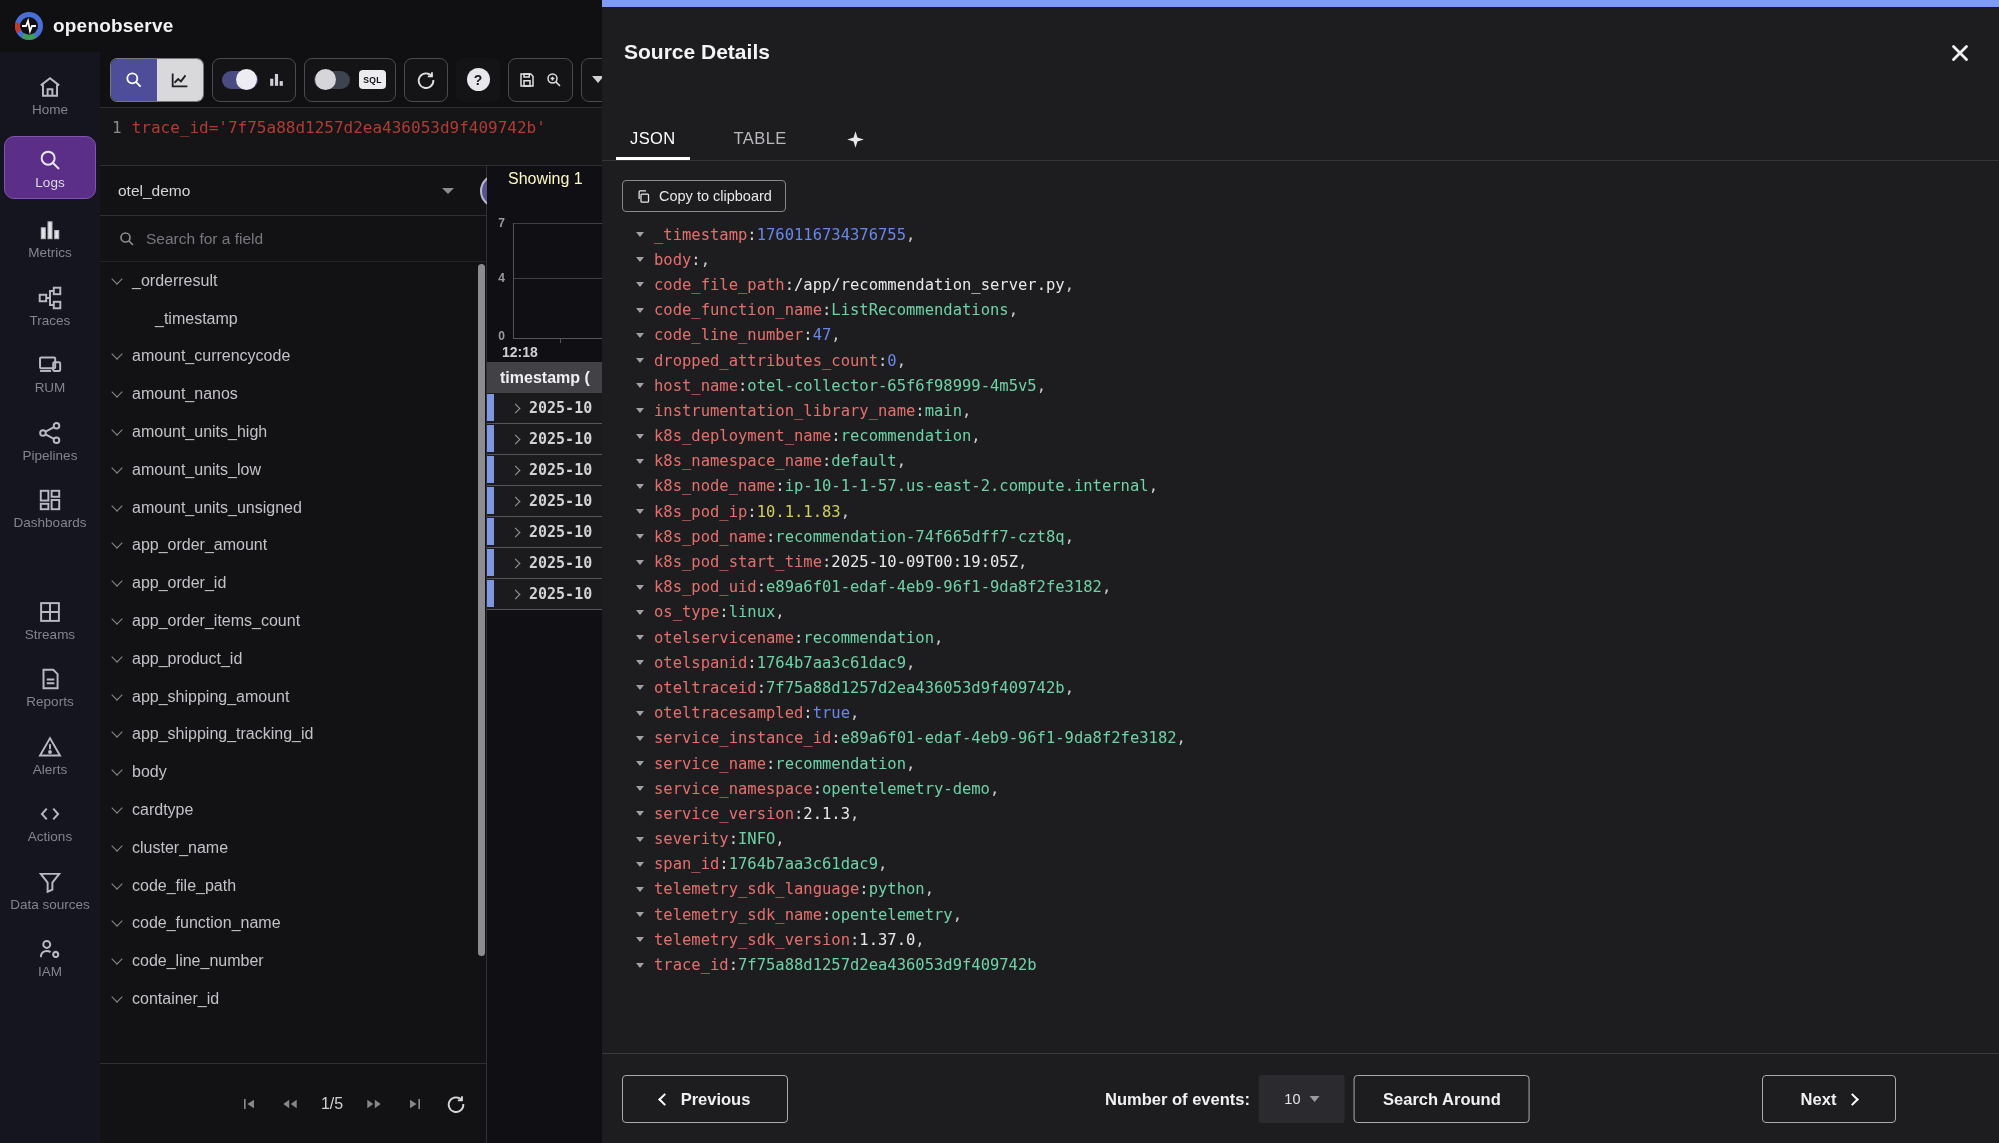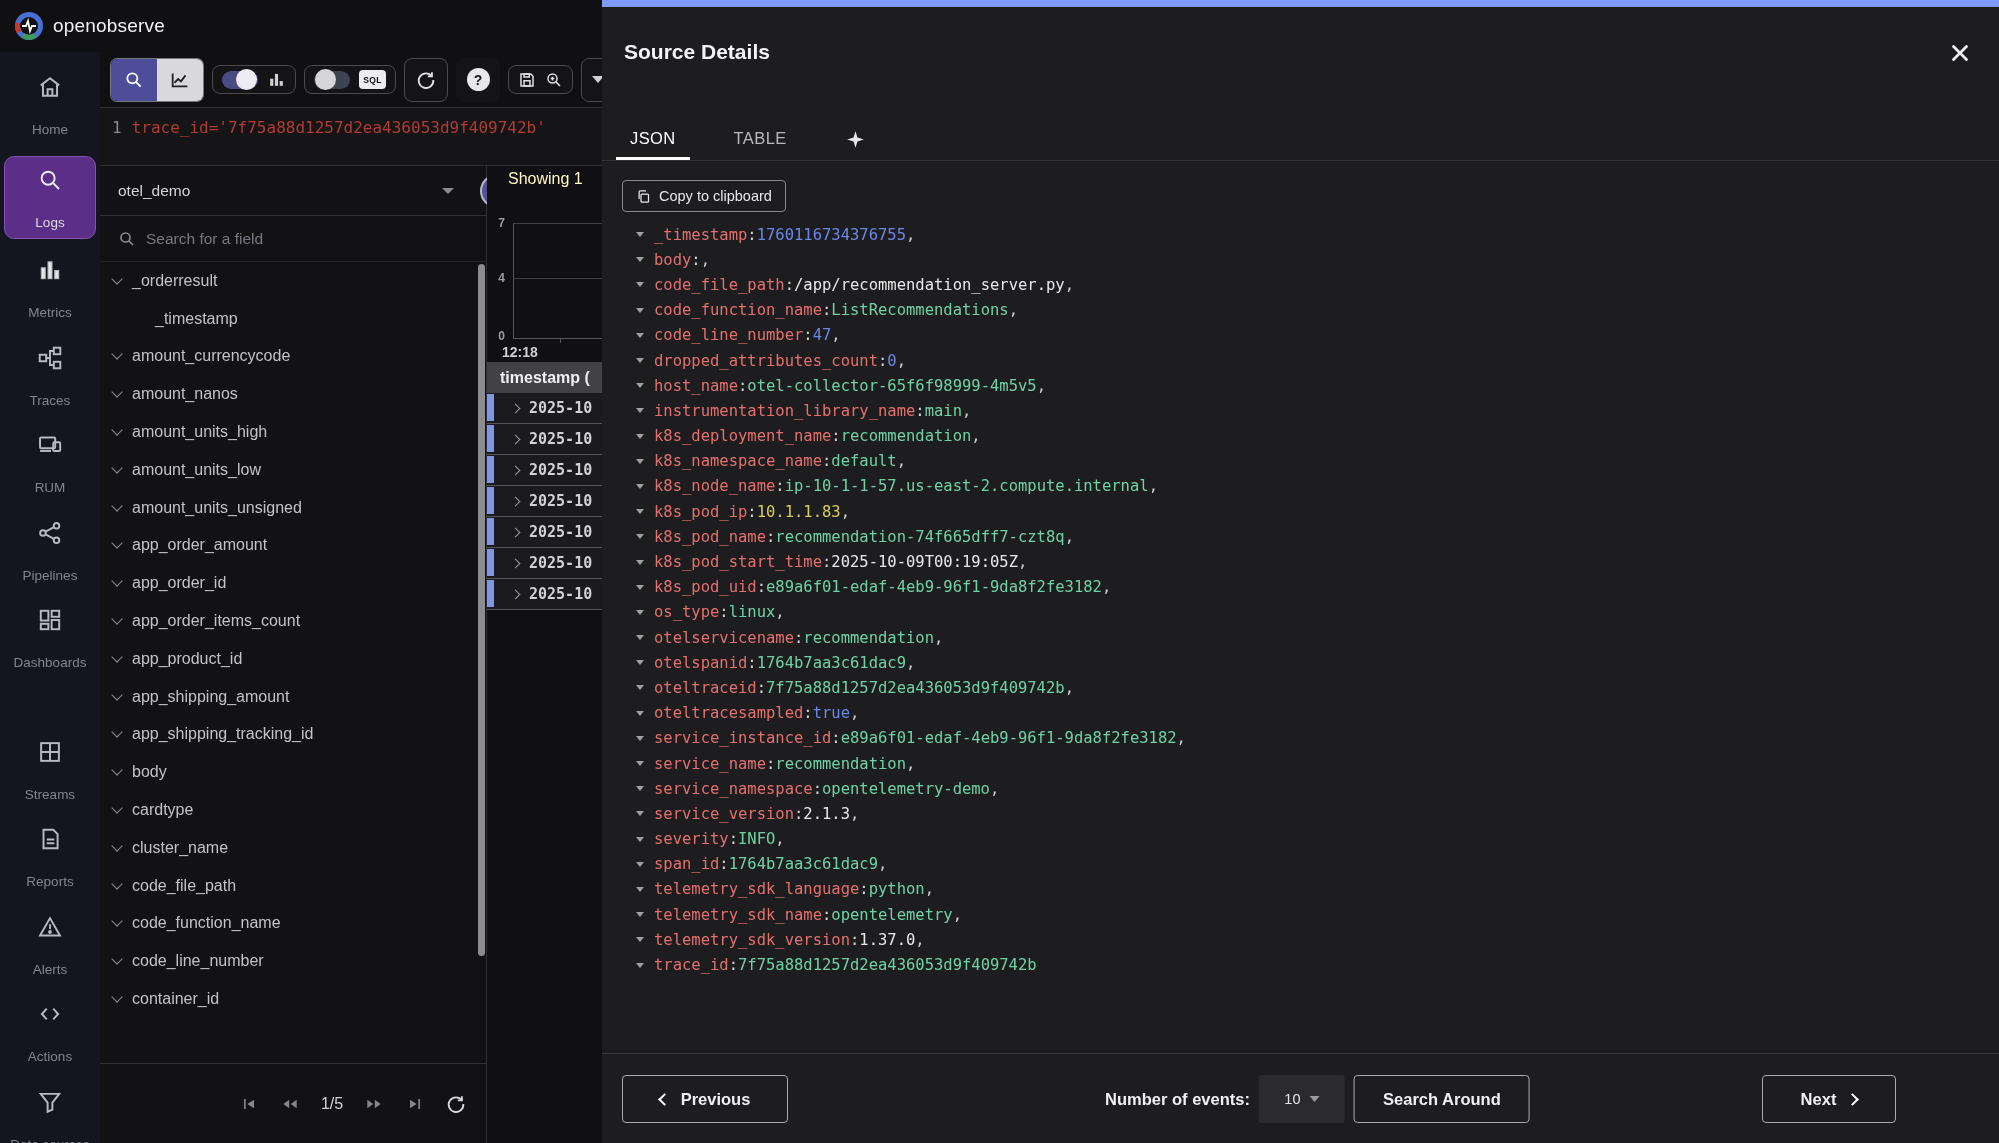--- a/index.html
+++ b/index.html
@@ -13,40 +13,40 @@
   *{box-sizing:border-box;margin:0;padding:0}
   html,body{width:1999px;height:1143px;background:var(--c-bg);
     font-family:"Liberation Sans",sans-serif;color:var(--c-text);overflow:hidden}
   .app{position:relative;width:1999px;height:1143px}
   svg{display:block}
 
   
   .header{position:absolute;left:0;top:0;right:0;height:52px;background:var(--c-header);
     display:flex;align-items:center;padding-left:14px;z-index:2}
   .brand{display:flex;align-items:center;gap:9px}
-  .brand-name{font-size:19px;font-weight:normal;color:#f2f2f4;letter-spacing:.2px}
+  .brand-name{font-size:19px;font-weight:bold;color:#f2f2f4;letter-spacing:.2px}
 
   
   .sidebar{position:absolute;left:0;top:52px;width:100px;bottom:0;background:var(--c-sidebar);
     z-index:2;display:flex;flex-direction:column;align-items:center;padding-top:16px}
   .s-item{width:92px;display:flex;flex-direction:column;align-items:center;
     margin-bottom:12px;padding:6px 0;cursor:pointer}
-  .s-item .s-label{margin-top:22px;font-size:13.5px;color:#84848e;text-align:center;line-height:1.15;width:84px}
+  .s-item .s-label{margin-top:2px;font-size:13.5px;color:#84848e;text-align:center;line-height:1.15;width:84px}
   .s-item svg{stroke:#b9b9c2}
   .s-item.active{background:var(--c-active-nav);border:1px solid #8253b0;border-radius:10px;
     padding:10px 0 8px}
   .s-item.active .s-label{color:#dcdce2}
   .s-item.active svg{stroke:#e8e8ee}
   .s-item.gap-above{margin-top:44px}
 
   
   .toolbar{position:absolute;left:100px;top:52px;right:0;height:56px;background:var(--c-header);
     border-bottom:1px solid var(--c-border);display:flex;align-items:center;gap:8px;
     padding-left:10px;z-index:1}
-  .tb-group{display:flex;align-items:center;height:29px;border:1px solid #4a4a50;
+  .tb-group{display:flex;align-items:center;height:44px;border:1px solid #4a4a50;
     border-radius:8px;background:#141417;padding:0 9px;gap:9px}
   .tb-split{display:flex;height:44px;border:1px solid #77777c;border-radius:7px;overflow:hidden}
   .tb-split .half{width:46px;display:flex;align-items:center;justify-content:center;cursor:pointer}
   .half.search{background:#4d4d99}
   .half.chart{background:#d9d9dc}
   .tb-btn{width:44px;height:44px;border:1px solid #4a4a50;border-radius:8px;background:#141417;
     display:flex;align-items:center;justify-content:center;cursor:pointer}
   .toggle{width:36px;height:18px;border-radius:10px;position:relative;cursor:pointer}
   .toggle.on{background:rgba(104,104,190,.65)}
   .toggle.on .knob{position:absolute;right:1px;top:-2px;width:21px;height:21px;border-radius:50%;background:#ececf2}

